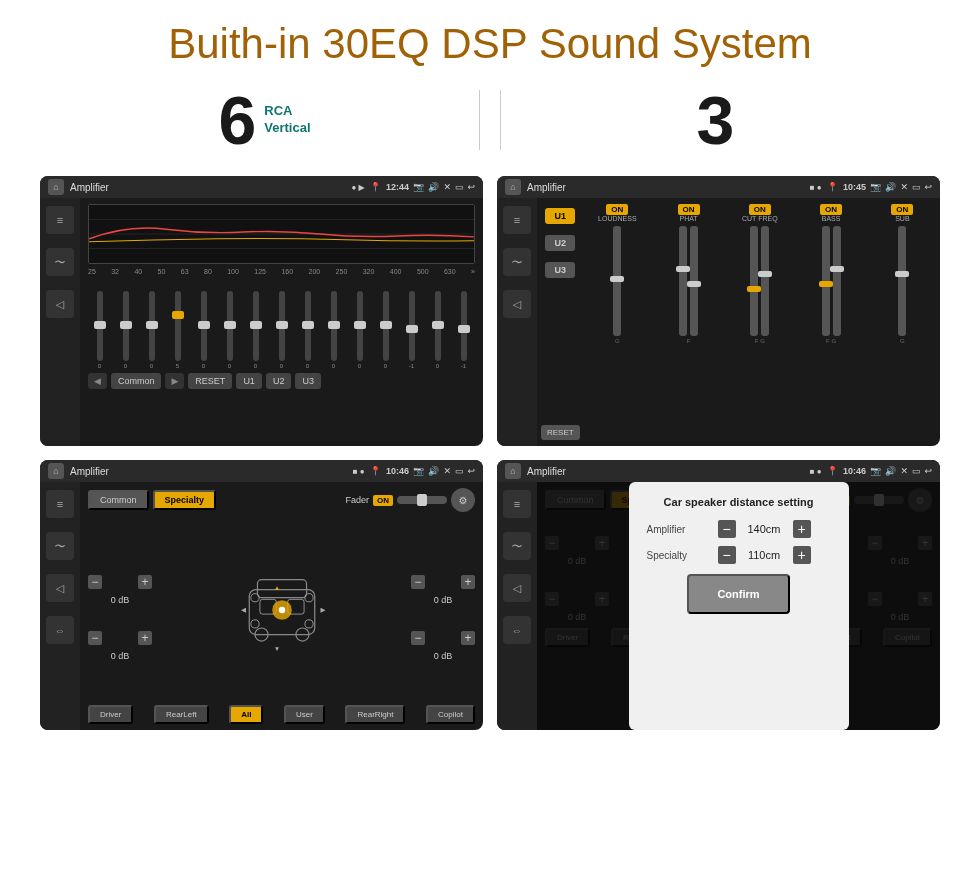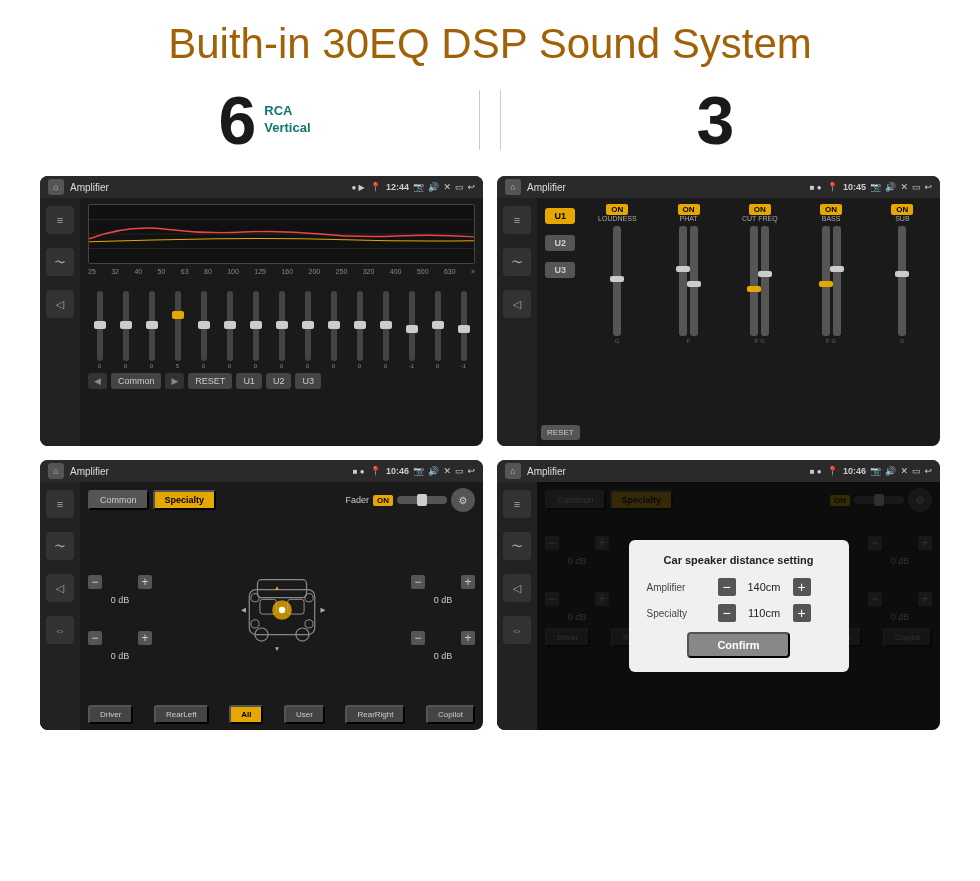--- a/index.html
+++ b/index.html
@@ -426,21 +426,20 @@
       padding: 6px 8px;
       display: flex;
       flex-direction: column;
       position: relative;
     }
     .dialog-overlay {
       position: absolute;
       top: 0; left: 0; right: 0; bottom: 0;
       background: rgba(0,0,0,0.5);
       display: flex;
-      align-items: center;
       justify-content: center;
       z-index: 10;
     }
     .dialog-box {
       background: #f0f0f0;
       border-radius: 6px;
       padding: 14px 18px;
       width: 220px;
     }
     .dialog-title {
@@ -491,21 +490,21 @@
     }
     .dialog-confirm-row {
       display: flex;
       justify-content: center;
       margin-top: 10px;
     }
     .dialog-confirm-btn {
       background: #888;
       color: white;
       border-radius: 4px;
-      padding: 5px 28px;
+      padding: 12px 28px;
       font-size: 11px;
       font-weight: bold;
       cursor: pointer;
     }
   </style>
 </head>
 <body>
 
 <div class="page-wrapper">
 

